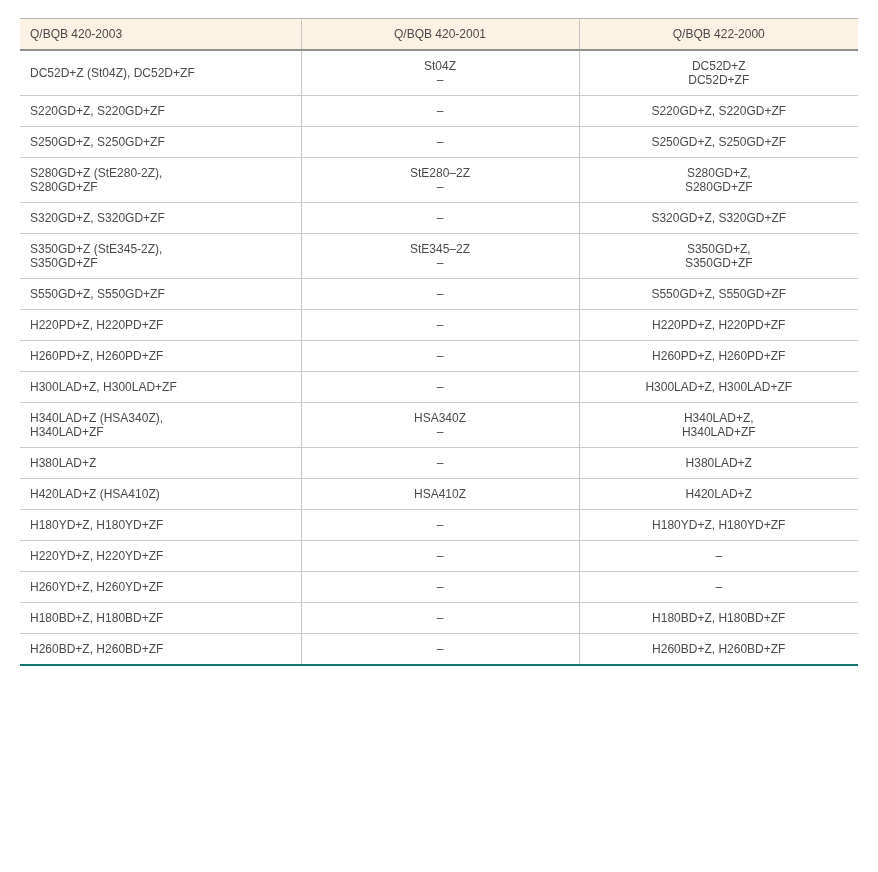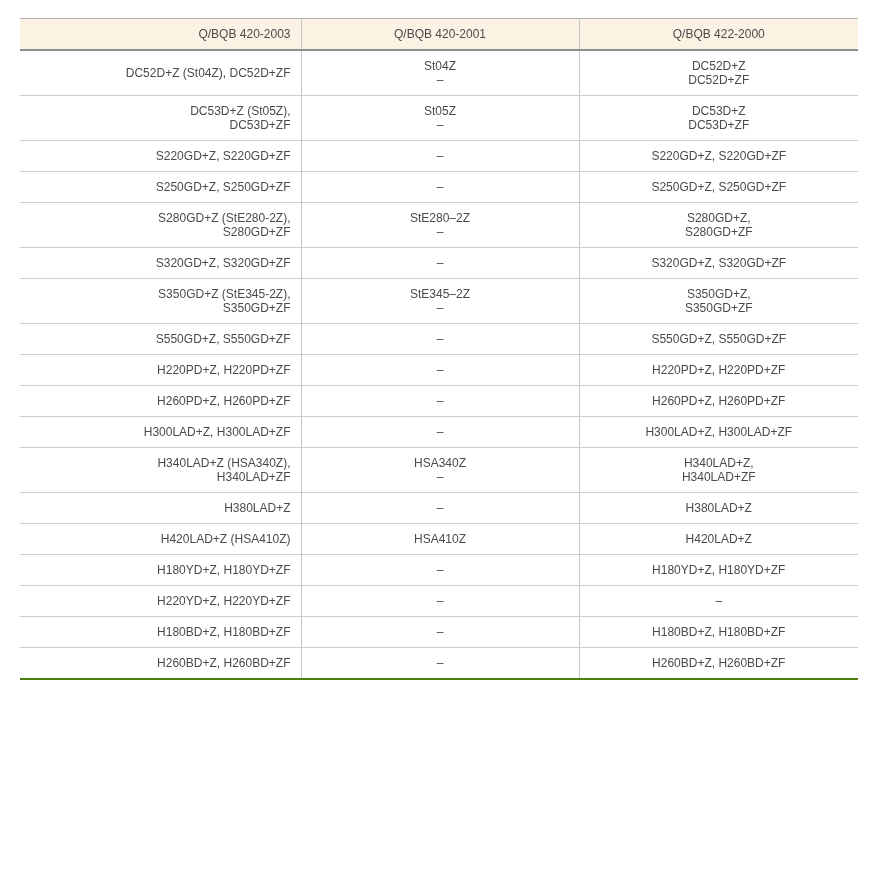--- a/index.html
+++ b/index.html
@@ -43,25 +43,25 @@
     background: #fcf2e3;
     border-top: 1px solid #b3b3b3;
     border-bottom: 2px solid #8f8f8f;
     color: #4a4a4a;
   }
   
   th.c1, td.c1, th.c2, td.c2 {
     border-right: 1px solid #c6c6c6;
   }
   
-  th.c1, td.c1 { text-align: right; }
+  th.c1, td.c1 { text-align: left; }
   th.c2, td.c2, th.c3, td.c3 { text-align: center; }
   
   tbody td { border-bottom: 1px solid #cccccc; }
-  tbody tr:last-child td { border-bottom: 2px solid #4d7c0f; }
+  tbody tr:last-child td { border-bottom: 2px solid #0f766e; }
 </style>
 </head>
 <body>
 
 <div class="page">
   <table class="xref-table">
     <colgroup>
       <col class="c1">
       <col class="c2">
       <col class="c3">
@@ -73,28 +73,20 @@
         <th class="c3">Q/BQB 422-2000</th>
       </tr>
     </thead>
     <tbody id="table-body">
         <tr>
           <td class="c1">DC52D+Z (St04Z), DC52D+ZF</td>
           <td class="c2">St04Z
 –</td>
           <td class="c3">DC52D+Z
 DC52D+ZF</td>
-        </tr>
-        <tr>
-          <td class="c1">DC53D+Z (St05Z),
-DC53D+ZF</td>
-          <td class="c2">St05Z
-–</td>
-          <td class="c3">DC53D+Z
-DC53D+ZF</td>
         </tr>
         <tr>
           <td class="c1">S220GD+Z, S220GD+ZF</td>
           <td class="c2">–</td>
           <td class="c3">S220GD+Z, S220GD+ZF</td>
         </tr>
         <tr>
           <td class="c1">S250GD+Z, S250GD+ZF</td>
           <td class="c2">–</td>
           <td class="c3">S250GD+Z, S250GD+ZF</td>
@@ -162,20 +154,25 @@
           <td class="c1">H180YD+Z, H180YD+ZF</td>
           <td class="c2">–</td>
           <td class="c3">H180YD+Z, H180YD+ZF</td>
         </tr>
         <tr>
           <td class="c1">H220YD+Z, H220YD+ZF</td>
           <td class="c2">–</td>
           <td class="c3">–</td>
         </tr>
         <tr>
+          <td class="c1">H260YD+Z, H260YD+ZF</td>
+          <td class="c2">–</td>
+          <td class="c3">–</td>
+        </tr>
+        <tr>
           <td class="c1">H180BD+Z, H180BD+ZF</td>
           <td class="c2">–</td>
           <td class="c3">H180BD+Z, H180BD+ZF</td>
         </tr>
         <tr>
           <td class="c1">H260BD+Z, H260BD+ZF</td>
           <td class="c2">–</td>
           <td class="c3">H260BD+Z, H260BD+ZF</td>
         </tr>
       </tbody>

